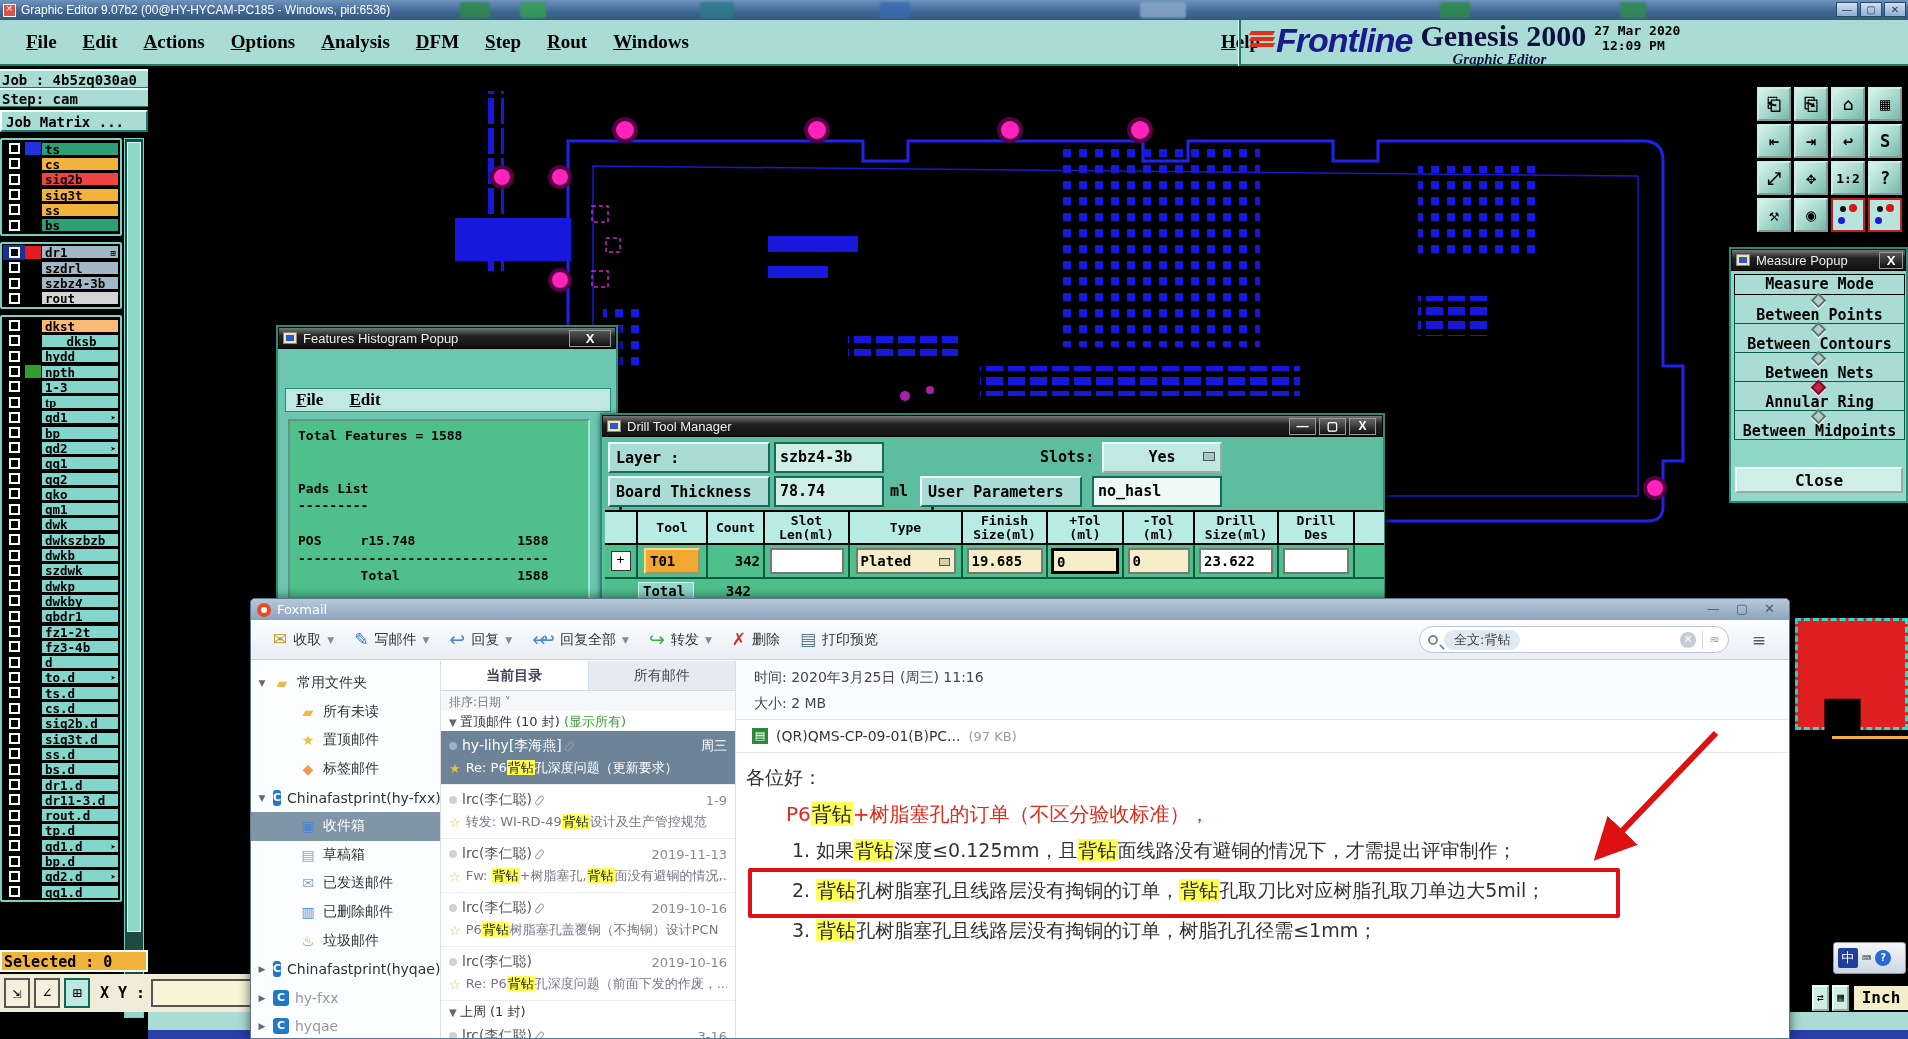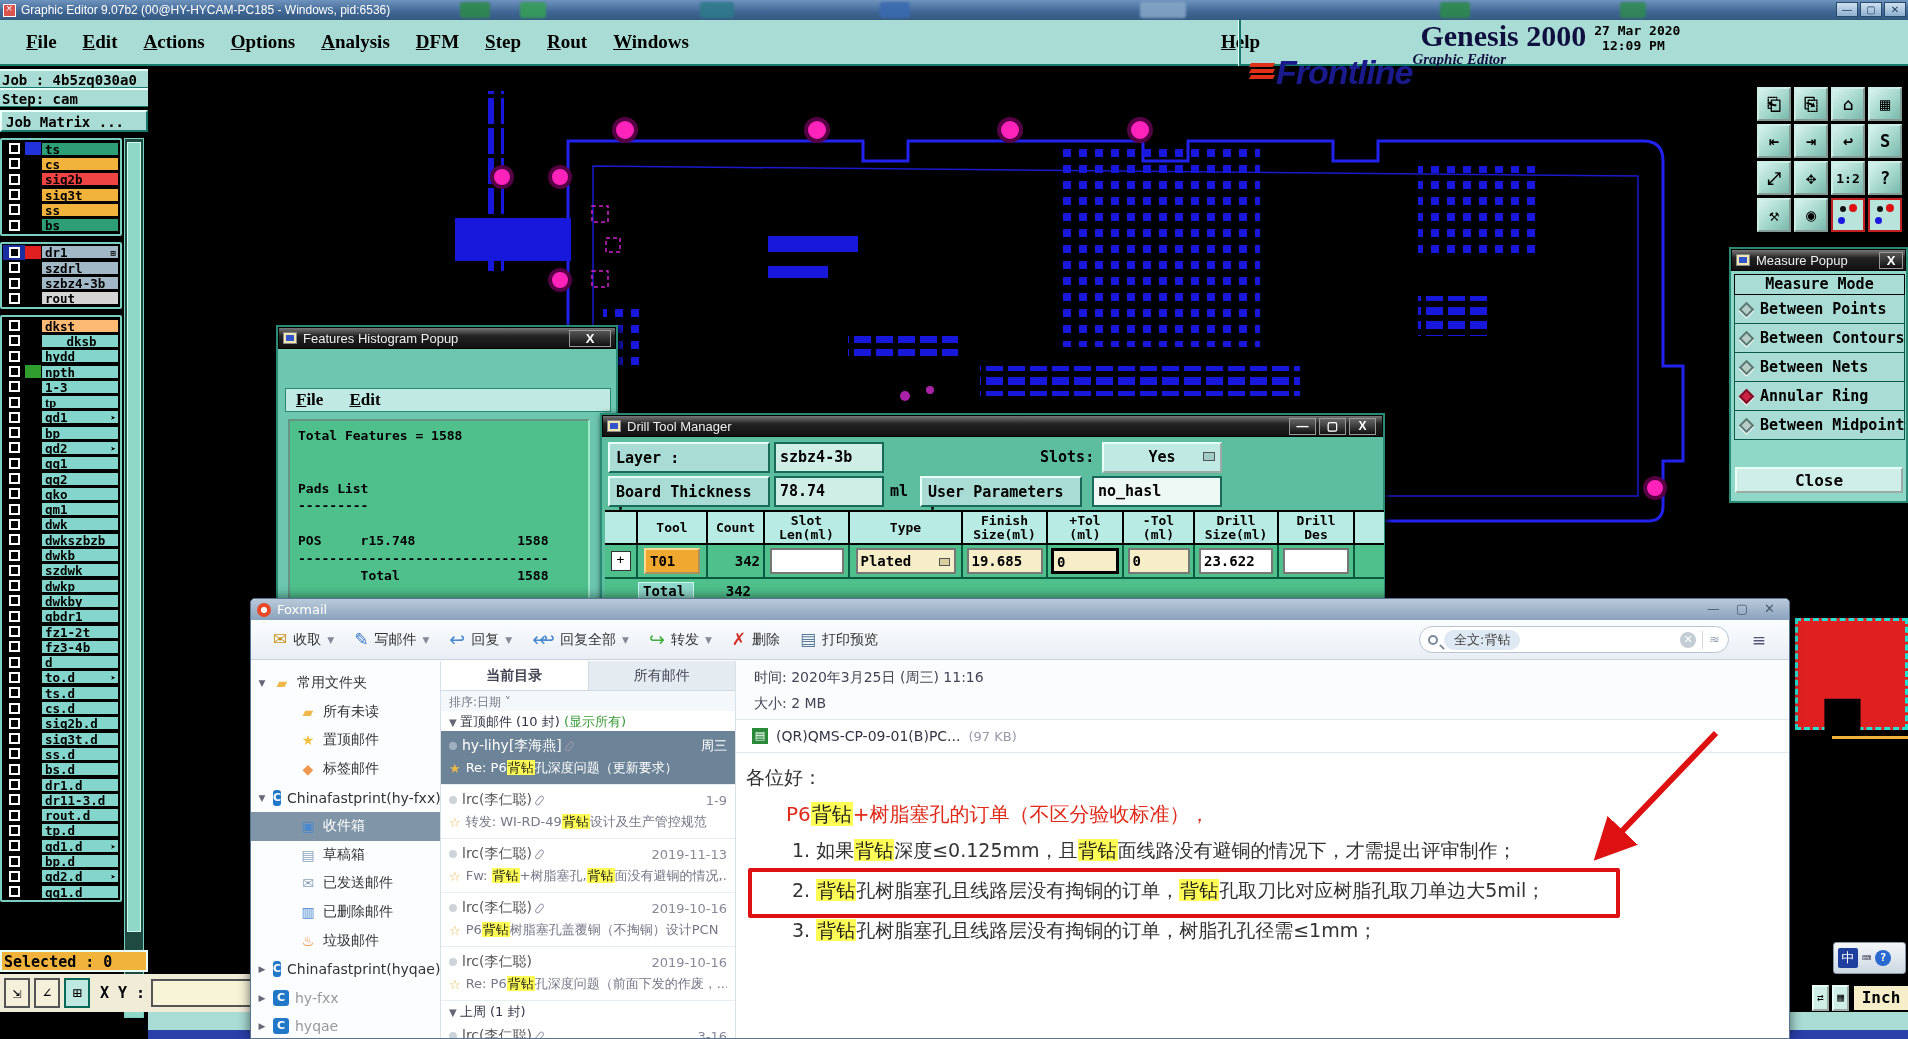--- a/index.html
+++ b/index.html
@@ -22,25 +22,25 @@
   
   #menubar { left:0; top:20px; width:1908px; height:46px; background:#a9dcd4; border-bottom:2px solid #187a6a;
              display:flex; align-items:center; z-index:3;}
   .menu-item { font-family:"Liberation Serif",serif; font-weight:bold; font-size:19px; color:#000;
                margin-left:26px; display:inline-block;}
   .menu-item::first-letter { text-decoration:underline; }
   #help-menu { position:absolute; left:1195px; }
   #logo-sep { position:absolute; left:1238px; top:0; width:3px; height:46px; background:#187a6a; border-left:1px solid #e8fff8;}
   #logo-block { position:absolute; left:1250px; top:1px; display:flex; align-items:flex-start;}
   #frontline { font-family:"Liberation Sans",sans-serif; font-weight:bold; font-style:italic;
-               font-size:34px; color:#1a1a8c; letter-spacing:-1px; position:relative; padding-left:26px;margin-top:32px;}
+               font-size:34px; color:#1a1a8c; letter-spacing:-1px; position:relative; padding-left:26px;}
   #frontline .bars{position:absolute;left:0;top:8px;width:24px;height:26px;}
   #frontline .bars i{display:block;height:4px;margin:2px 0;background:#e03018;transform:skewX(-30deg);}
   #genesis2000 { font-family:"Liberation Serif",serif; font-weight:bold; font-size:30px; color:#101040; margin-left:8px; line-height:30px;}
-  #graphic-editor-sub { font-family:"Liberation Serif",serif; font-style:italic; font-weight:bold; font-size:15px; color:#101040; text-align:left;}
+  #graphic-editor-sub { font-family:"Liberation Serif",serif; font-style:italic; font-weight:bold; font-size:15px; color:#101040; text-align:center;}
   #datetime { font-size:13px; font-weight:bold; color:#000; margin-left:8px; line-height:15px; margin-top:2px; white-space:pre;}
 
   
   #canvas { left:148px; top:66px; width:1760px; height:973px; background:#000; z-index:1;}
 
   
   #sidebar { left:0; top:66px; width:148px; height:973px; background:#000; z-index:5;}
   .jobbar { position:absolute; left:0; width:148px; height:19px; background:#a9dcd4; border-top:2px solid #e8fff8;
             border-bottom:1px solid #187a6a; font-weight:bold; font-size:14px; color:#000; padding:1px 0 0 2px; white-space:pre;}
   #job-matrix { position:absolute; left:0; top:44px; width:148px; height:22px; background:#a9dcd4;
@@ -127,21 +127,21 @@
   #drill-total { display:flex; height:23px; background:#4fc08c; align-items:center;}
   #total-label { background:#8fd8cc; border:1px solid #cffcf0; font-weight:bold; font-size:14px; width:56px; text-align:left; padding-left:4px;}
 
   
   #measure { left:1729px; top:247px; width:179px; height:256px; background:#8fd8c8; border:2px solid #2a8a76;
              z-index:6; overflow:hidden; box-shadow:2px 2px 6px #000;}
   #measure-hdr { position:absolute; left:3px; top:25px; width:171px; height:21px; border:1px solid #000;
                  background:#a9dcd4; font-weight:bold; font-size:15px; text-align:center;}
   #measure-opts { position:absolute; left:3px; top:46px; width:171px;}
   .mopt { height:29px; border:1px solid #0a5a4a; border-top:none; background:#a9dcd4; display:flex; align-items:center;
-          font-weight:bold; font-size:15px; white-space:nowrap; }
+          font-weight:bold; font-size:15px; white-space:nowrap;flex-direction:column; }
   .diamond { width:11px; height:11px; transform:rotate(45deg); margin:0 8px 0 6px; flex:none;
              background:#b8ccc8; border:2px solid #5a7a74; box-shadow:1px 1px 0 #fff;}
   .diamond.on { background:#cc2244; border-color:#7a1028;}
   #measure-close { position:absolute; left:4px; top:218px; width:168px; height:26px; background:#cfeee8;
                    border:2px outset #e8fff8; font-weight:bold; font-size:16px; text-align:center; padding-top:2px;}
 
   
   #redshape { left:1795px; top:618px; width:113px; height:112px; background:#e02020;
               border:3px dashed #28e0d0; z-index:4;
               clip-path:polygon(0 0,100% 0,100% 100%,58% 100%,58% 72%,26% 72%,26% 100%,0 100%);}

